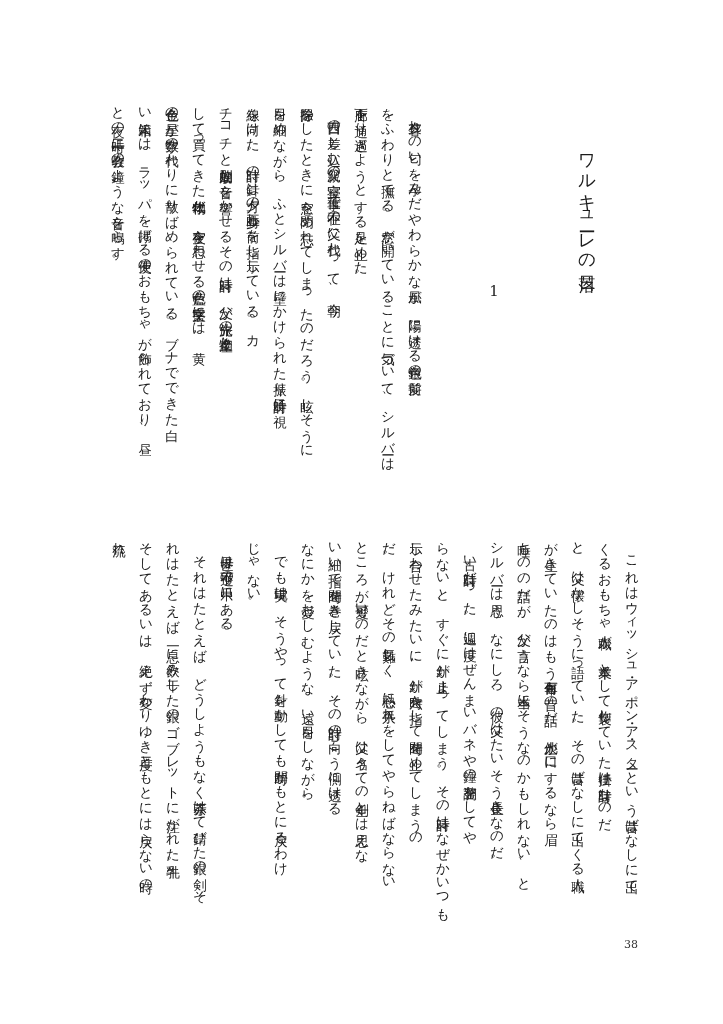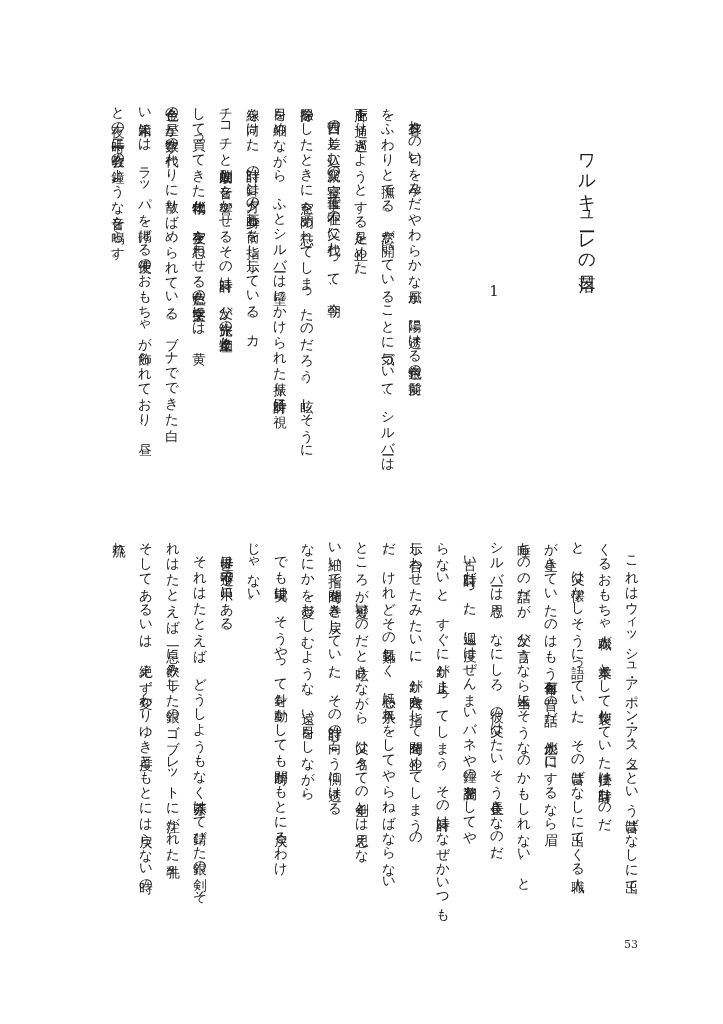--- a/index.html
+++ b/index.html
@@ -109,15 +109,15 @@
     <div class="line">なにかを愛おしむような、遠い目をしながら。</div>
     <div class="line">　でも現実は、そうやって針を動かしても時間がもとに戻るわけ</div>
     <div class="line">じゃない。</div>
     <div class="line">　世界は不可逆の只中にある。</div>
     <div class="line">　それはたとえば、どうしようもなく赤茶けて錆びた銀の剣。そ</div>
     <div class="line">れはたとえば、一息に飲み干した銀のゴブレットに注がれた牛乳。</div>
     <div class="line">そしてあるいは、絶えず変わりゆき二度ともとには戻らない時の</div>
     <div class="line">流れ。</div>
   </div>
 
-  <div id="page-number">53</div>
+  <div id="page-number">38</div>
 
 </div>
 
 </body></html>

